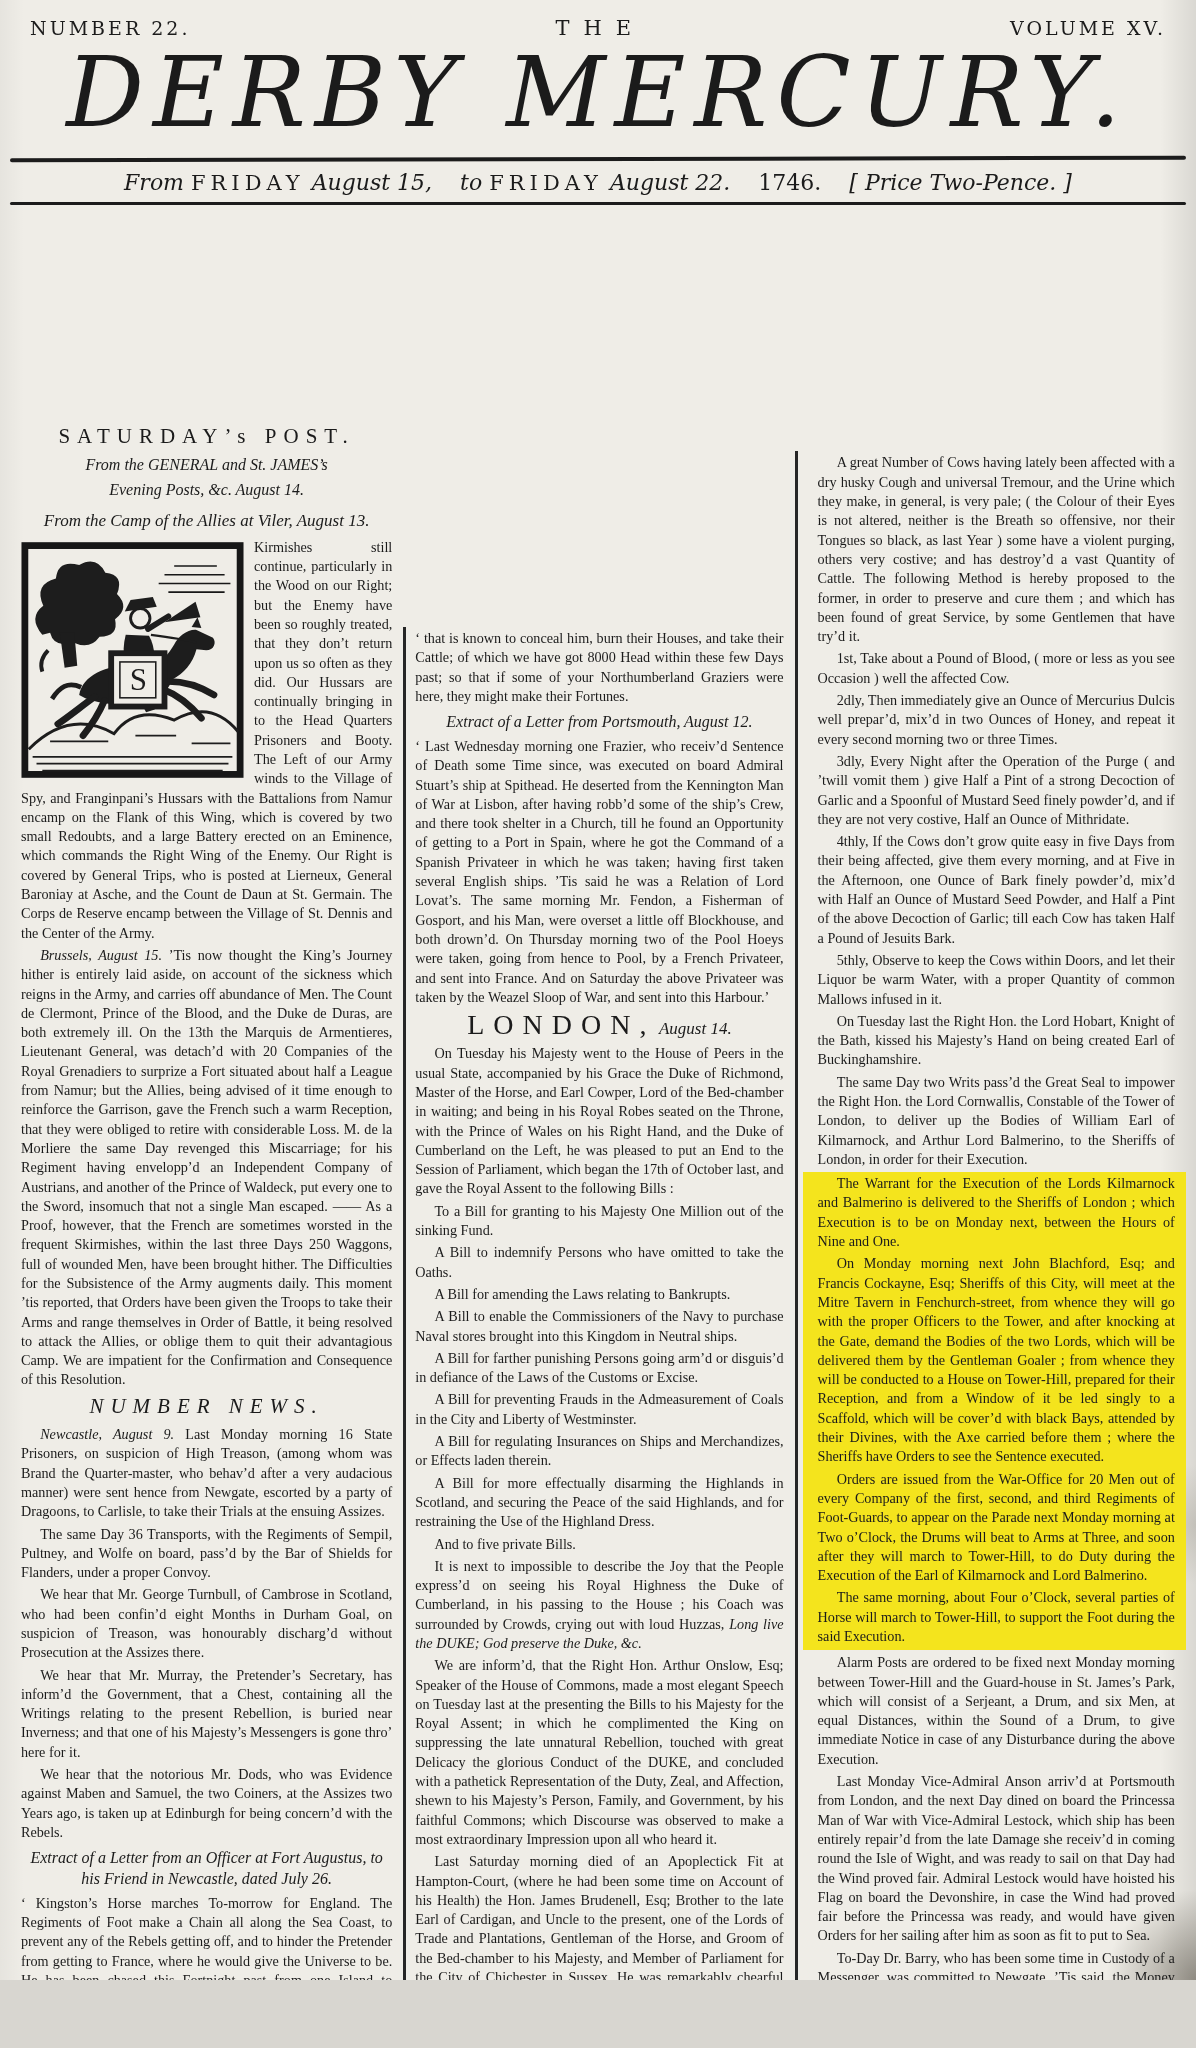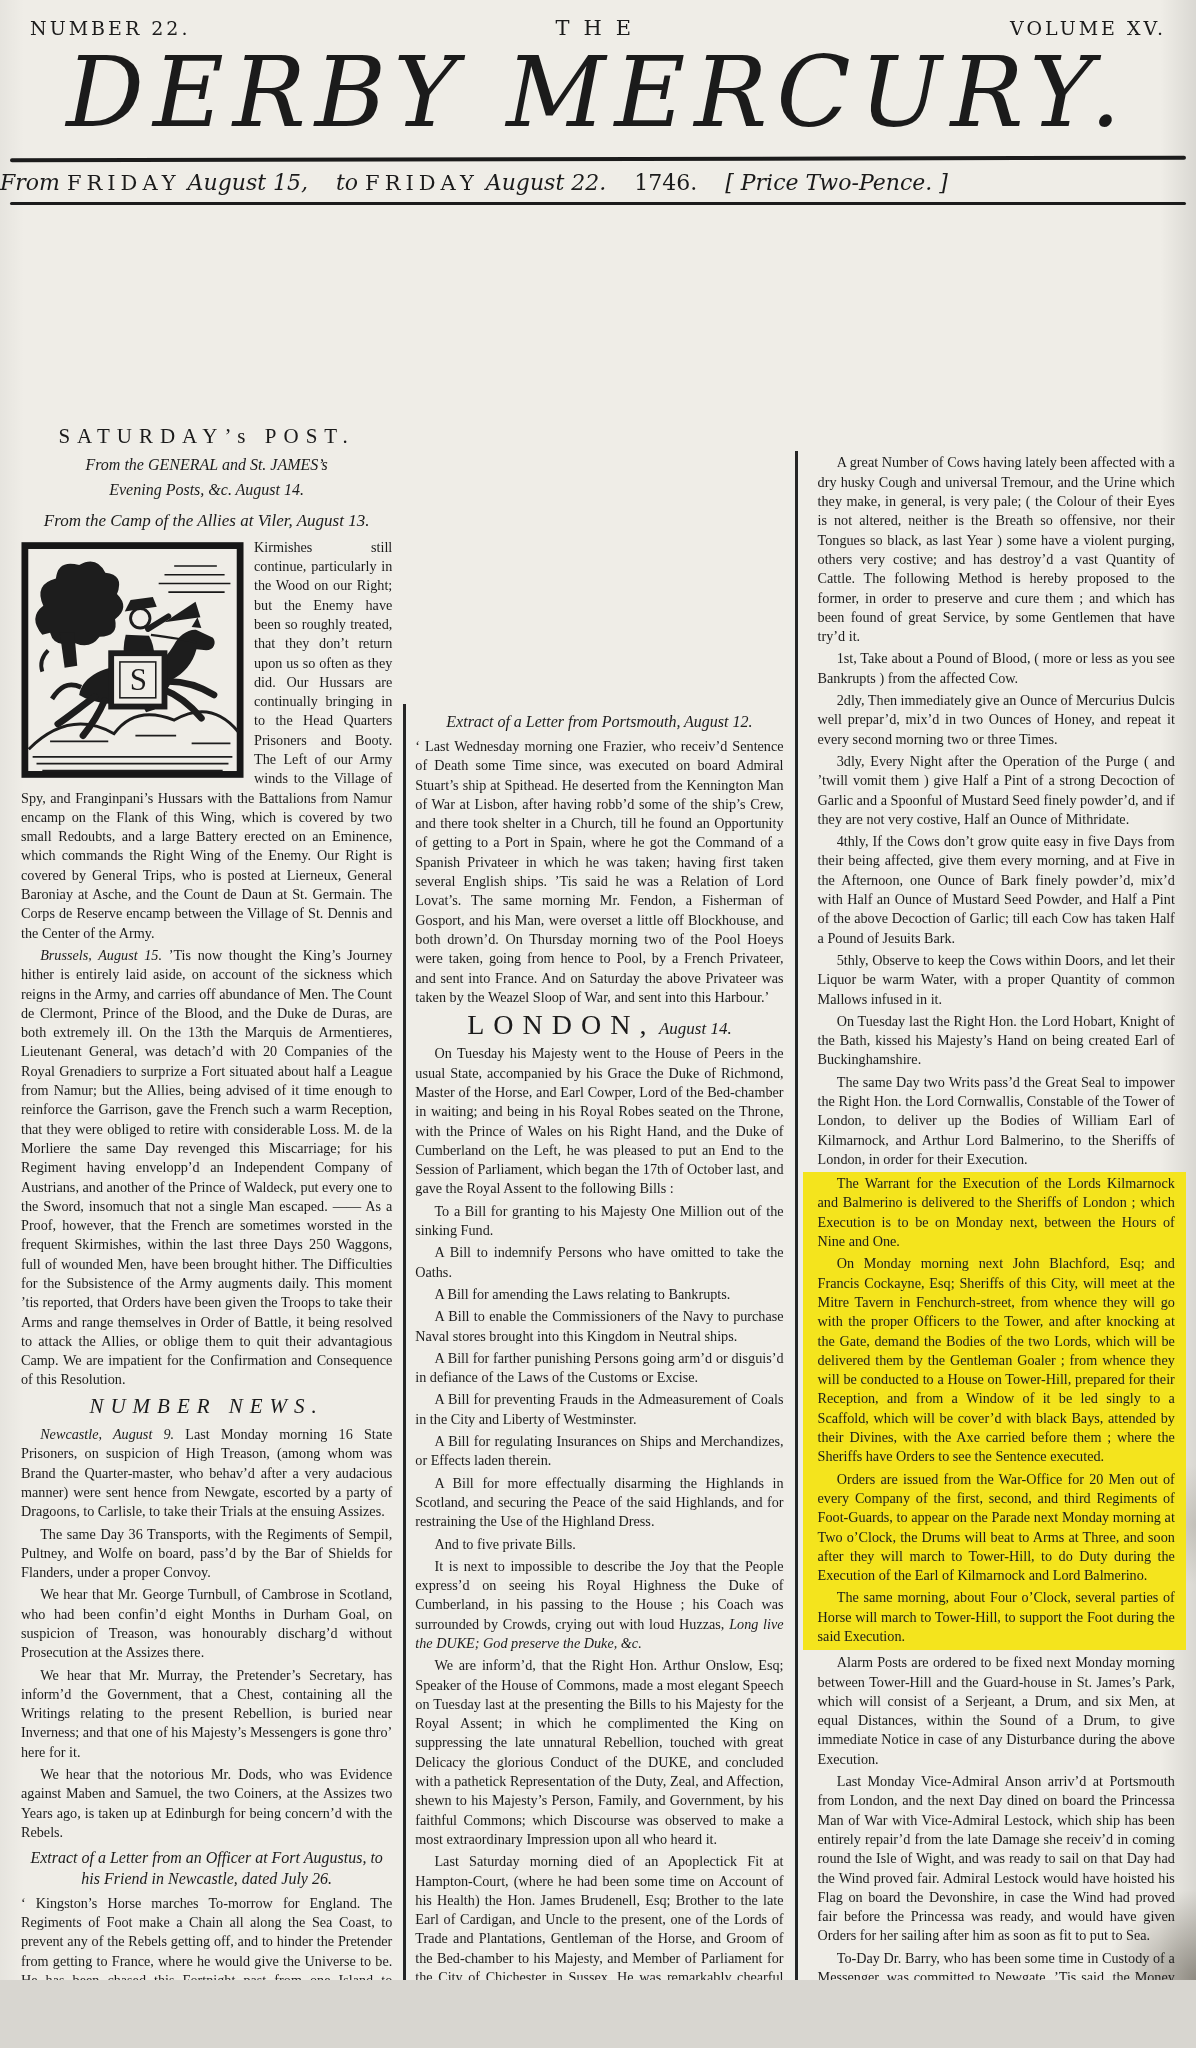--- a/index.html
+++ b/index.html
@@ -20,21 +20,21 @@
   .topline{display:flex;justify-content:space-between;align-items:baseline;padding:16px 30px 0 30px;}
   .smallcaps{font-size:19px;letter-spacing:3px;}
   .the{font-size:21px;letter-spacing:14px;}
   .masthead{
     text-align:center;font-style:italic;font-size:97px;line-height:1.02;
     letter-spacing:9px;margin-top:4px;white-space:nowrap;
   }
   .rule{height:4px;background:#1c1c1c;margin:0 10px;border-radius:2px;}
   .rule.thin{height:3px;}
   .r1{margin-top:14px;transform:rotate(-.12deg);}
-  .dateline{text-align:left;font-size:22px;padding:9px 0 7px 0;white-space:nowrap;}
+  .dateline{text-align:center;font-size:22px;padding:9px 0 7px 0;white-space:nowrap;}
   .dateline .ital{font-style:italic;}
   .dateline .caps{letter-spacing:5px;font-size:21px;}
   .dateline .gap{display:inline-block;width:14px;}
   
   .columns{display:flex;align-items:flex-end;margin:12px 10px 0 12px;height:1812px;overflow:hidden;font-family:Liberation Serif, serif;}
   .col{
     flex:0 0 33.33%;box-sizing:border-box;
     padding:2px 11px 0 9px;
     font-size:14.2px;line-height:19.3px;text-align:justify;
     overflow:hidden;
@@ -156,20 +156,21 @@
       <p class="p mb"><span class="lead">Newcastle, August 9.</span><span> Last Monday morning 16 State Prisoners, on suspicion of High Treason, (among whom was Brand the Quarter-master, who behav’d after a very audacious manner) were sent hence from Newgate, escorted by a party of Dragoons, to Carlisle, to take their Trials at the ensuing Assizes.</span></p>
       <p class="p mb">The same Day 36 Transports, with the Regiments of Sempil, Pultney, and Wolfe on board, pass’d by the Bar of Shields for Flanders, under a proper Convoy.</p>
       <p class="p mb">We hear that Mr. George Turnbull, of Cambrose in Scotland, who had been confin’d eight Months in Durham Goal, on suspicion of Treason, was honourably discharg’d without Prosecution at the Assizes there.</p>
       <p class="p mb">We hear that Mr. Murray, the Pretender’s Secretary, has inform’d the Government, that a Chest, containing all the Writings relating to the present Rebellion, is buried near Inverness; and that one of his Majesty’s Messengers is gone thro’ here for it.</p>
       <p class="p mb">We hear that the notorious Mr. Dods, who was Evidence against Maben and Samuel, the two Coiners, at the Assizes two Years ago, is taken up at Edinburgh for being concern’d with the Rebels.</p>
       <p class="hital">Extract of a Letter from an Officer at Fort Augustus, to his Friend in Newcastle, dated July 26.</p>
       <p class="p noind">‘ Kingston’s Horse marches To-morrow for England. The Regiments of Foot make a Chain all along the Sea Coast, to prevent any of the Rebels getting off, and to hinder the Pretender from getting to France, where he would give the Universe to be. He has been chased this Fortnight past from one Island to another, sometimes dress’d as a Highlander, and sometimes as a Woman. We hang or shoot every one</p>
     </div>
 
     <div class="col mid">
+      <p class="p noind mb">‘ that is known to conceal him, burn their Houses, and take their Cattle; of which we have got 8000 Head within these few Days past; so that if some of your Northumberland Graziers were here, they might make their Fortunes.</p>
       <p class="hital">Extract of a Letter from Portsmouth, August 12.</p>
       <p class="p noind mb">‘ Last Wednesday morning one Frazier, who receiv’d Sentence of Death some Time since, was executed on board Admiral Stuart’s ship at Spithead. He deserted from the Kennington Man of War at Lisbon, after having robb’d some of the ship’s Crew, and there took shelter in a Church, till he found an Opportunity of getting to a Port in Spain, where he got the Command of a Spanish Privateer in which he was taken; having first taken several English ships. ’Tis said he was a Relation of Lord Lovat’s. The same morning Mr. Fendon, a Fisherman of Gosport, and his Man, were overset a little off Blockhouse, and both drown’d. On Thursday morning two of the Pool Hoeys were taken, going from hence to Pool, by a French Privateer, and sent into France. And on Saturday the above Privateer was taken by the Weazel Sloop of War, and sent into this Harbour.’</p>
       <p class="hlondon"><span class="caps">LONDON,</span> <span class="ital">August 14.</span></p>
       <p class="p mb">On Tuesday his Majesty went to the House of Peers in the usual State, accompanied by his Grace the Duke of Richmond, Master of the Horse, and Earl Cowper, Lord of the Bed-chamber in waiting; and being in his Royal Robes seated on the Throne, with the Prince of Wales on his Right Hand, and the Duke of Cumberland on the Left, he was pleased to put an End to the Session of Parliament, which began the 17th of October last, and gave the Royal Assent to the following Bills :</p>
       <p class="p mb">To a Bill for granting to his Majesty One Million out of the sinking Fund.</p>
       <p class="p mb">A Bill to indemnify Persons who have omitted to take the Oaths.</p>
       <p class="p mb">A Bill for amending the Laws relating to Bankrupts.</p>
       <p class="p mb">A Bill to enable the Commissioners of the Navy to purchase Naval stores brought into this Kingdom in Neutral ships.</p>
       <p class="p mb">A Bill for farther punishing Persons going arm’d or disguis’d in defiance of the Laws of the Customs or Excise.</p>
       <p class="p mb">A Bill for preventing Frauds in the Admeasurement of Coals in the City and Liberty of Westminster.</p>
@@ -177,21 +178,21 @@
       <p class="p mb">A Bill for more effectually disarming the Highlands in Scotland, and securing the Peace of the said Highlands, and for restraining the Use of the Highland Dress.</p>
       <p class="p mb">And to five private Bills.</p>
       <p class="p mb"><span>It is next to impossible to describe the Joy that the People express’d on seeing his Royal Highness the Duke of Cumberland, in his passing to the House ; his Coach was surrounded by Crowds, crying out with loud Huzzas, </span><span class="italseg">Long live the DUKE; God preserve the Duke, &amp;c.</span></p>
       <p class="p mb">We are inform’d, that the Right Hon. Arthur Onslow, Esq; Speaker of the House of Commons, made a most elegant Speech on Tuesday last at the presenting the Bills to his Majesty for the Royal Assent; in which he complimented the King on suppressing the late unnatural Rebellion, touched with great Delicacy the glorious Conduct of the DUKE, and concluded with a pathetick Representation of the Duty, Zeal, and Affection, shewn to his Majesty’s Person, Family, and Government, by his faithful Commons; which Discourse was observed to make a most extraordinary Impression upon all who heard it.</p>
       <p class="p mb">Last Saturday morning died of an Apoplectick Fit at Hampton-Court, (where he had been some time on Account of his Health) the Hon. James Brudenell, Esq; Brother to the late Earl of Cardigan, and Uncle to the present, one of the Lords of Trade and Plantations, Gentleman of the Horse, and Groom of the Bed-chamber to his Majesty, and Member of Parliament for the City of Chichester in Sussex. He was remarkably chearful the Day before, and in a better State of Health than for some Time past.</p>
 
     </div>
 
     <div class="col right">
       <p class="p mb">A great Number of Cows having lately been affected with a dry husky Cough and universal Tremour, and the Urine which they make, in general, is very pale; ( the Colour of their Eyes is not altered, neither is the Breath so offensive, nor their Tongues so black, as last Year ) some have a violent purging, others very costive; and has destroy’d a vast Quantity of Cattle. The following Method is hereby proposed to the former, in order to preserve and cure them ; and which has been found of great Service, by some Gentlemen that have try’d it.</p>
-      <p class="p mb">1st, Take about a Pound of Blood, ( more or less as you see Bankrupts ) from the affected Cow.</p>
+      <p class="p mb">1st, Take about a Pound of Blood, ( more or less as you see Occasion ) well the affected Cow.</p>
       <p class="p mb">2dly, Then immediately give an Ounce of Mercurius Dulcis well prepar’d, mix’d in two Ounces of Honey, and repeat it every second morning two or three Times.</p>
       <p class="p mb">3dly, Every Night after the Operation of the Purge ( and ’twill vomit them ) give Half a Pint of a strong Decoction of Garlic and a Spoonful of Mustard Seed finely powder’d, and if they are not very costive, Half an Ounce of Mithridate.</p>
       <p class="p mb">4thly, If the Cows don’t grow quite easy in five Days from their being affected, give them every morning, and at Five in the Afternoon, one Ounce of Bark finely powder’d, mix’d with Half an Ounce of Mustard Seed Powder, and Half a Pint of the above Decoction of Garlic; till each Cow has taken Half a Pound of Jesuits Bark.</p>
       <p class="p mb">5thly, Observe to keep the Cows within Doors, and let their Liquor be warm Water, with a proper Quantity of common Mallows infused in it.</p>
       <p class="p mb">On Tuesday last the Right Hon. the Lord Hobart, Knight of the Bath, kissed his Majesty’s Hand on being created Earl of Buckinghamshire.</p>
       <p class="p mb">The same Day two Writs pass’d the Great Seal to impower the Right Hon. the Lord Cornwallis, Constable of the Tower of London, to deliver up the Bodies of William Earl of Kilmarnock, and Arthur Lord Balmerino, to the Sheriffs of London, in order for their Execution.</p>
 
       <div class="hl">
         <p class="p mb">The Warrant for the Execution of the Lords Kilmarnock and Balmerino is delivered to the Sheriffs of London ; which Execution is to be on Monday next, between the Hours of Nine and One.</p>
         <p class="p mb">On Monday morning next John Blachford, Esq; and Francis Cockayne, Esq; Sheriffs of this City, will meet at the Mitre Tavern in Fenchurch-street, from whence they will go with the proper Officers to the Tower, and after knocking at the Gate, demand the Bodies of the two Lords, which will be delivered them by the Gentleman Goaler ; from whence they will be conducted to a House on Tower-Hill, prepared for their Reception, and from a Window of it be led singly to a Scaffold, which will be cover’d with black Bays, attended by their Divines, with the Axe carried before them ; where the Sheriffs have Orders to see the Sentence executed.</p>

